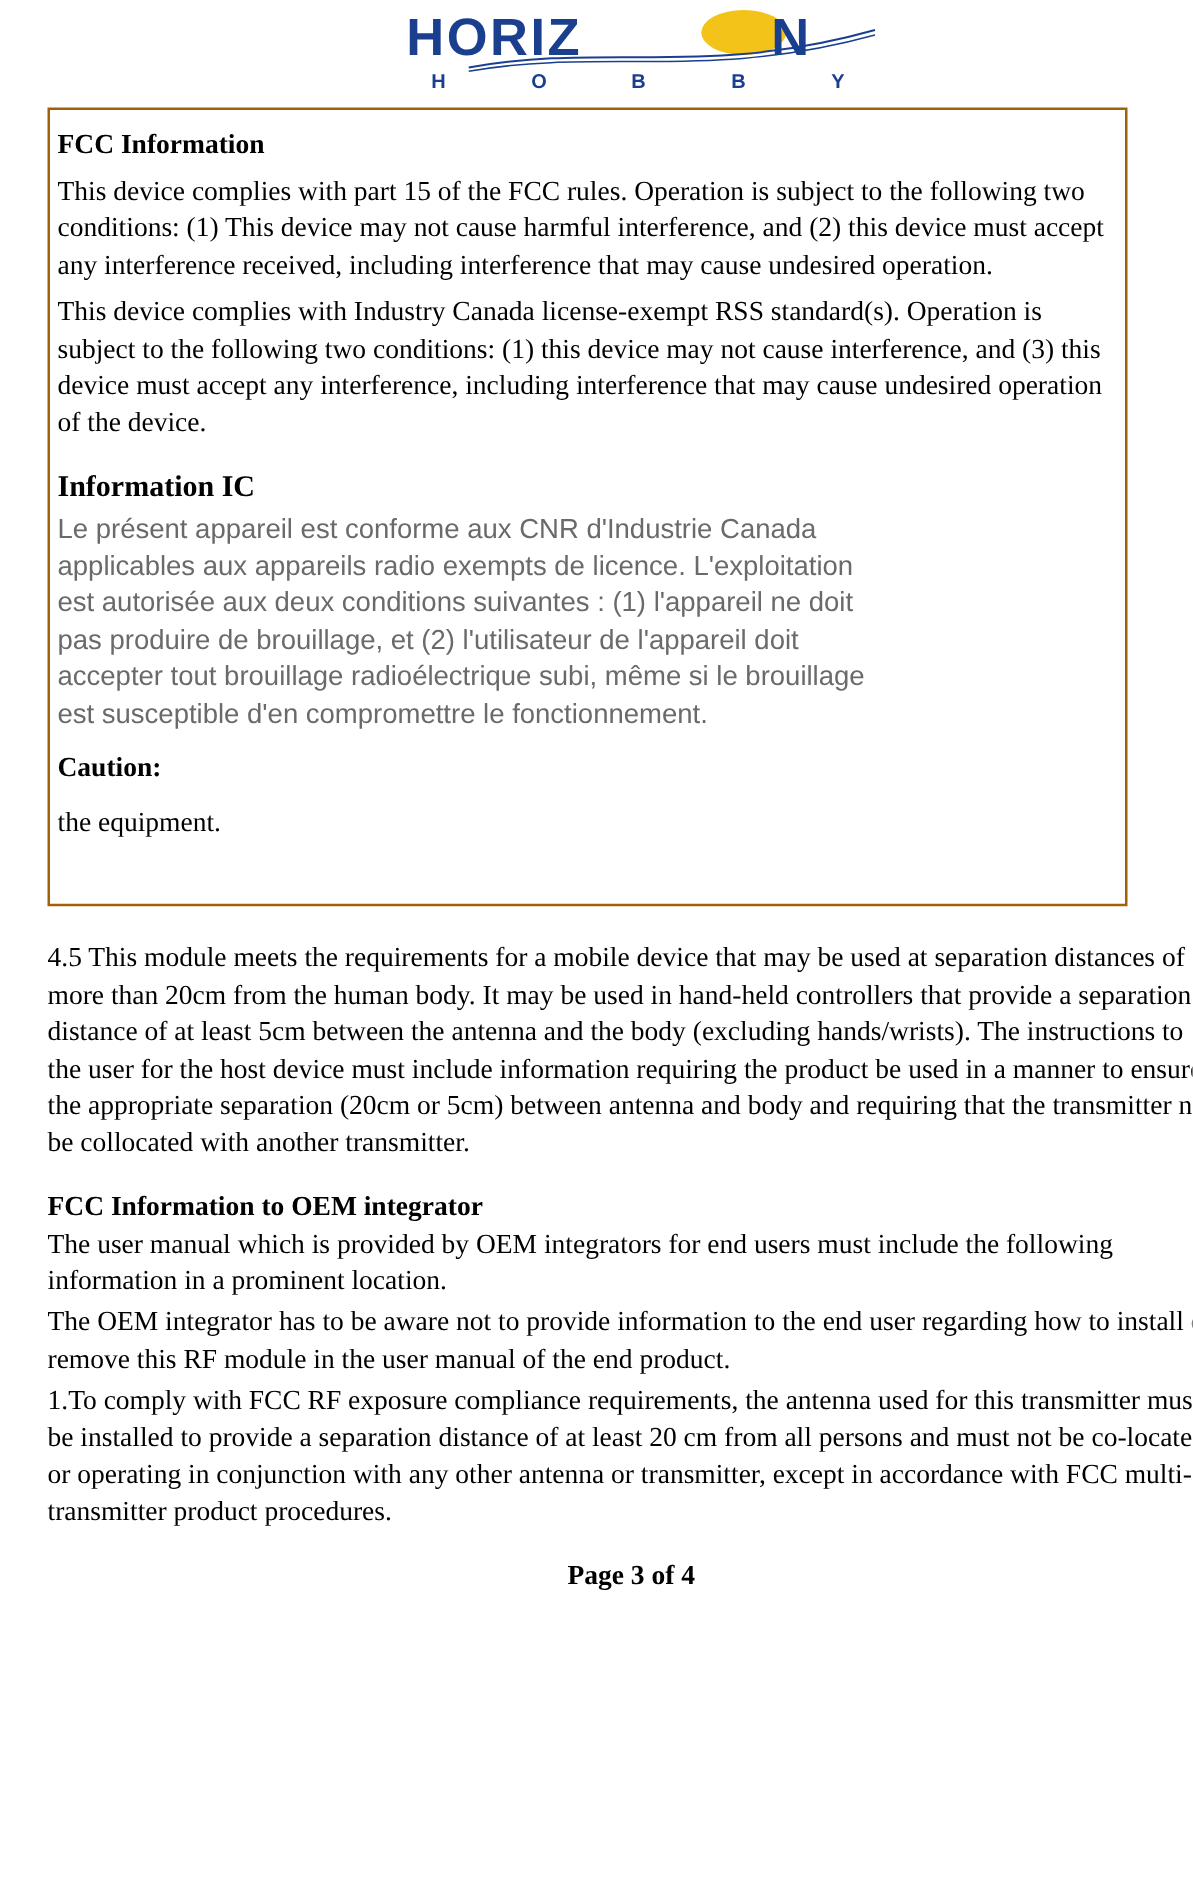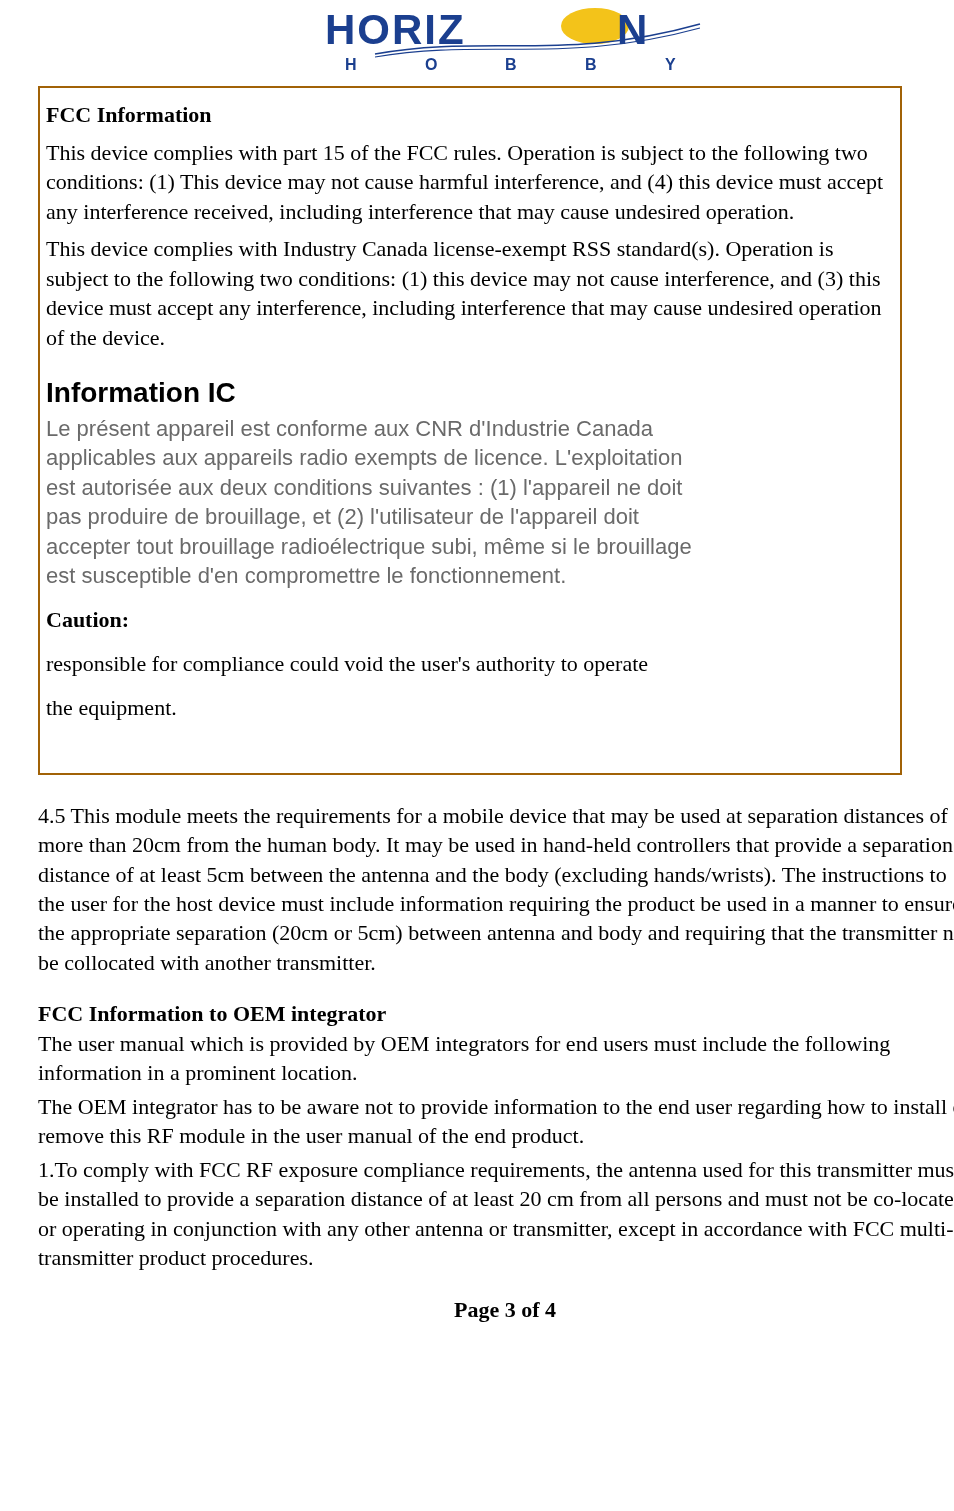--- a/index.html
+++ b/index.html
@@ -40,24 +40,24 @@
     line-height: 1.34;
   }
   .fr-block {
     font-family: Arial, Helvetica, sans-serif;
     color: #6a6a6a;
     margin-top: 22px;
     margin-bottom: 16px;
     line-height: 1.34;
   }
   .fr-title {
-    font-family: Liberation Sans, sans-serif;
+    font-family: Liberation Serif, serif;
     font-weight: bold;
     color: #000;
-    font-size: 28px;
+    font-size: 24px;
     margin-bottom: 2px;
   }
   .caution-lines p {
     margin: 18px 0;
   }
   .below {
     margin-top: 26px;
     padding: 0 2px;
     line-height: 1.34;
   }
@@ -97,32 +97,31 @@
         <text x="120" y="66" font-family="Arial, sans-serif" font-size="16" fill="#1b3f8f" font-weight="bold">O</text>
         <text x="200" y="66" font-family="Arial, sans-serif" font-size="16" fill="#1b3f8f" font-weight="bold">B</text>
         <text x="280" y="66" font-family="Arial, sans-serif" font-size="16" fill="#1b3f8f" font-weight="bold">B</text>
         <text x="360" y="66" font-family="Arial, sans-serif" font-size="16" fill="#1b3f8f" font-weight="bold">Y</text>
       </svg>
     </span>
   </div>
 
   <div class="boxed">
     <p class="h-bold">FCC Information</p>
-    <p class="para">This device complies with part 15 of the FCC rules. Operation is subject to the following two conditions: (1) This device may not cause harmful interference, and (4) this device must accept any interference received, including interference that may cause undesired operation.</p>
+    <p class="para">This device complies with part 15 of the FCC rules. Operation is subject to the following two conditions: (1) This device may not cause harmful interference, and (2) this device must accept any interference received, including interference that may cause undesired operation.</p>
 
     <p class="para">This device complies with Industry Canada license-exempt RSS standard(s).  Operation is subject to the following two conditions: (1) this device may not cause interference, and (3) this device must accept any interference, including interference that may cause undesired operation of the device.</p>
 
     <div class="fr-block" style="max-width:660px;">
       <div class="fr-title">Information IC</div>
       <div>Le présent appareil est conforme aux CNR d'Industrie Canada applicables aux appareils radio exempts de licence. L'exploitation est autorisée aux deux conditions suivantes : (1) l'appareil ne doit pas produire de brouillage, et (2) l'utilisateur de l'appareil doit accepter tout brouillage radioélectrique subi, même si le brouillage est susceptible d'en compromettre le fonctionnement.</div>
     </div>
 
     <p class="h-bold">Caution:</p>
     <div class="caution-lines">
-      <p>responsible for compliance could void the user's authority to operate</p>
       <p>the equipment.</p>
     </div>
   </div>
 
   <div class="below">
     <p class="para nowrapish">4.5 This module meets the requirements for a mobile device that may be used at separation distances of more than 20cm from the human body. It may be used in hand-held controllers that provide a separation distance of at least 5cm between the antenna and the body (excluding hands/wrists). The instructions to the user for the host device must include information requiring the product be used in a manner to ensure the appropriate separation (20cm or 5cm) between antenna and body and requiring that the transmitter not be collocated with another transmitter.</p>
 
     <p class="h-bold">FCC Information to OEM integrator</p>
     <div class="para" style="margin-top:0;">The user manual which is provided by OEM integrators for end users must include the following information in a prominent location.</div>
     <div class="para" style="margin-top:0;">The OEM integrator has to be aware not to provide information to the end user regarding how to install or remove this RF module in the user manual of the end product.</div>

